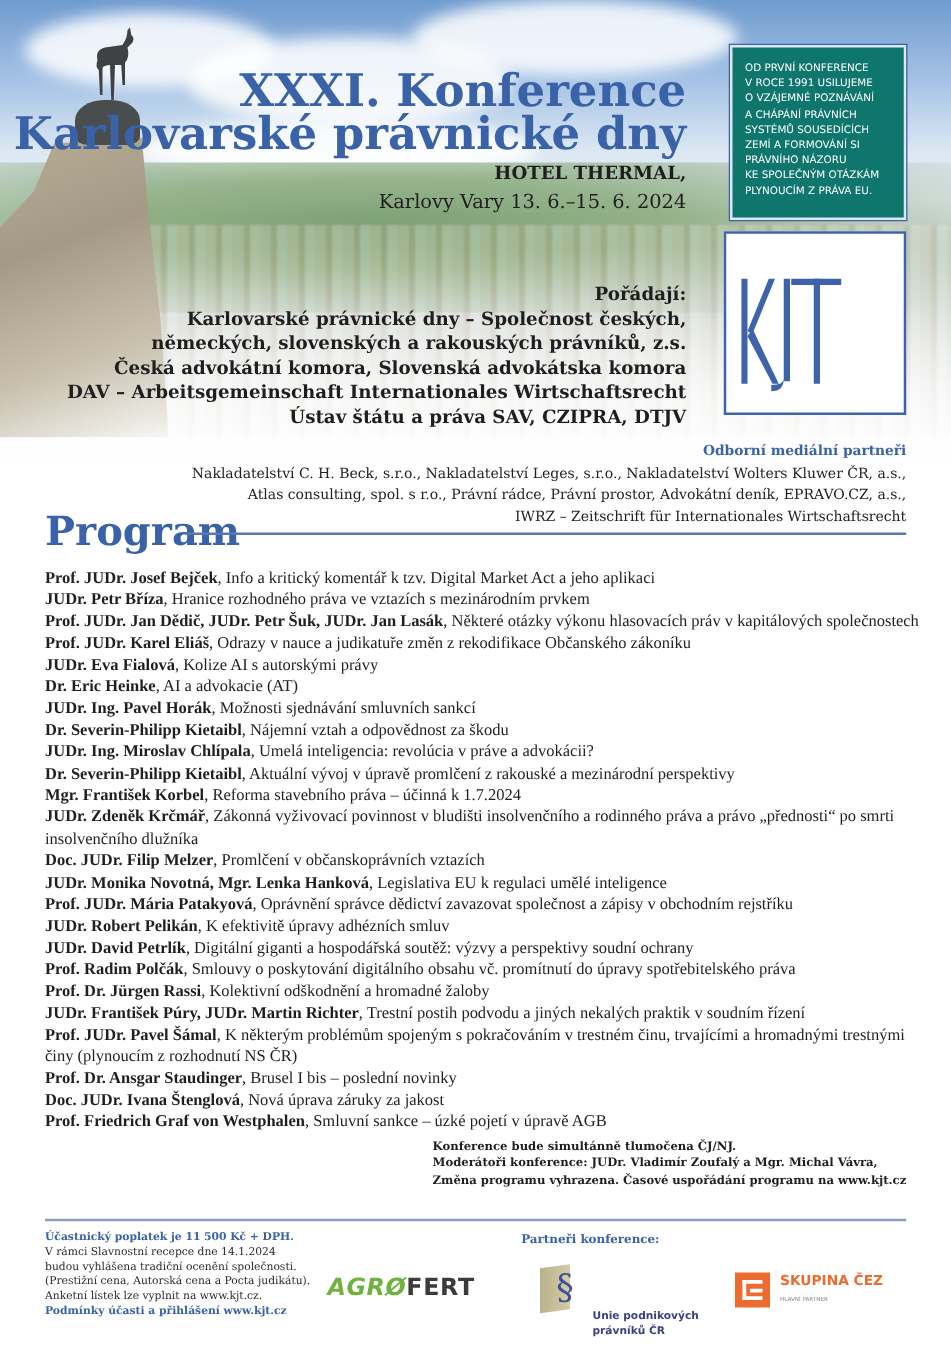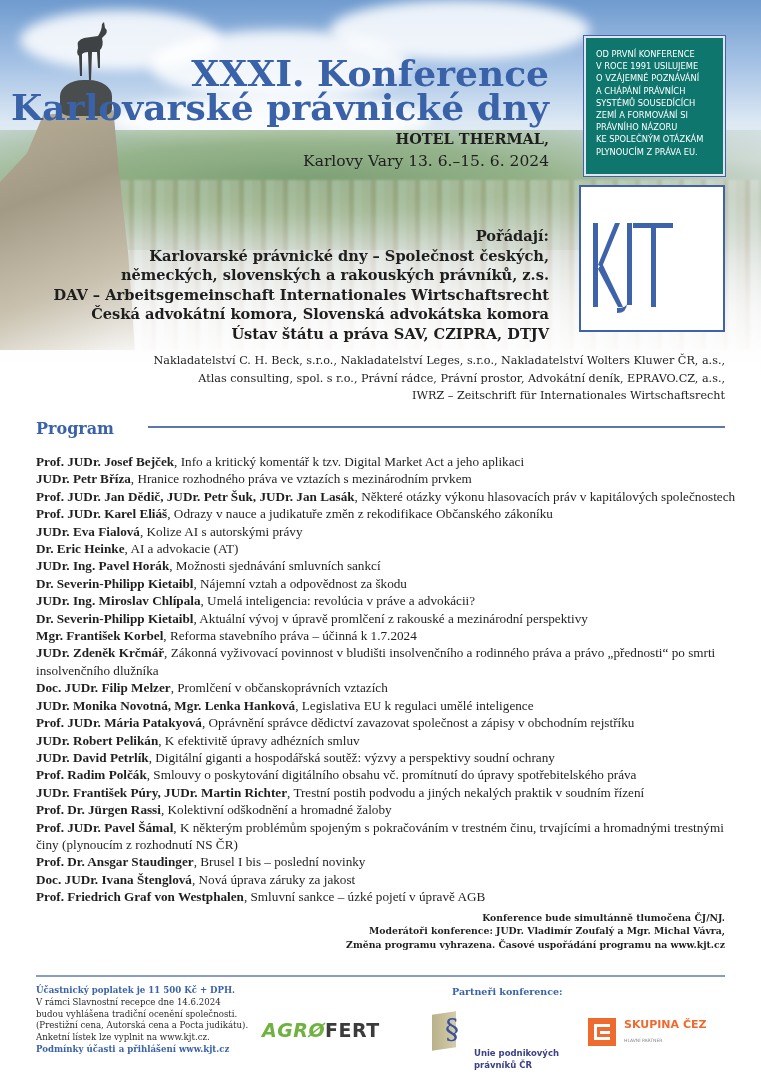--- a/index.html
+++ b/index.html
@@ -31,33 +31,33 @@
   .infobox { position: absolute; left: 584px; top: 36px; width: 141px; height: 140px; background: #0f766e; border: 2px solid #dfe6f1; outline: 1px solid #3f63ab; padding: 10px 8px 0 10px; color: #fff; font-family: "DejaVu Sans", sans-serif; font-size: 8.3px; line-height: 12.2px; }
   .infobox span { display: block; white-space: nowrap; }
   .logo { position: absolute; left: 579px; top: 185px; width: 146px; height: 147px; background: #ffffff; border: 2px solid #3f63ab; }
   .logo svg { position: absolute; left: 12px; top: 30px; }
 
   
   .media { position: absolute; right: 36px; top: 352px; text-align: right; font-size: 11.2px; line-height: 17.5px; color: #222; white-space: nowrap; }
   .media .head { color: #3a62a8; font-weight: bold; font-size: 11px; }
 
   
-  .prog-head { position: absolute; left: 36px; top: 419px; font-size: 16px; font-weight: bold; color: #3a62a8; }
+  .prog-head { position: absolute; left: 36px; top: 406px; font-size: 32px; font-weight: bold; color: #3a62a8; }
   .prog-rule { position: absolute; left: 148px; top: 426px; width: 577px; height: 2px; background: #5a78ae; }
   .program { position: absolute; left: 36px; top: 453px; width: 700px; font-family: "Liberation Serif", serif; font-size: 13.2px; line-height: 17.4px; color: #1f1f1f; }
   .program li { list-style: none; }
   .program .sp { font-weight: bold; }
 
   
-  .notes { position: absolute; right: 36px; top: 911px; text-align: right; font-size: 9.3px; line-height: 13.3px; font-weight: bold; color: #1f1f1f; white-space: nowrap; }
+  .notes { position: absolute; right: 36px; top: 911px; text-align: left; font-size: 9.3px; line-height: 13.3px; font-weight: bold; color: #1f1f1f; white-space: nowrap; }
   .rule-bottom { position: absolute; left: 36px; top: 975px; width: 689px; height: 2px; background: #8a9cc0; }
 
   .fee { position: absolute; left: 36px; top: 985px; font-size: 8.6px; line-height: 11.8px; color: #2a2a2a; white-space: nowrap; }
   .fee .b { color: #3a62a8; font-weight: bold; }
-  .partners-head { position: absolute; left: 452px; top: 986px; font-size: 9.5px; font-weight: bold; color: #3a62a8; }
+  .partners-head { position: absolute; left: 417px; top: 986px; font-size: 9.5px; font-weight: bold; color: #3a62a8; }
 
   .agro { position: absolute; left: 262px; top: 1019px; font-family: "DejaVu Sans", sans-serif; font-weight: bold; font-size: 19px; letter-spacing: 0.5px; font-style: italic; white-space: nowrap; }
   .agro .g { color: #6fb23f; }
   .agro .d { color: #3b3b3b; font-style: normal; }
   .upp { position: absolute; left: 432px; top: 1013px; width: 120px; height: 38px; }
   .upp .mark { position: absolute; left: 0; top: 0; width: 24px; height: 36px; background: linear-gradient(90deg, #b9b18a 0%, #d4cda8 100%); transform: skewY(-8deg); }
   .upp .s { position: absolute; left: 13px; top: 2px; font-family: "DejaVu Serif", serif; font-size: 28px; color: #3a4fa0; line-height: 30px; }
   .upp .t { position: absolute; left: 42px; top: 6px; font-family: "DejaVu Sans", sans-serif; font-size: 8.5px; line-height: 12px; color: #3a3f86; white-space: nowrap; font-weight: bold; margin-top: 28px; }
   .cez { position: absolute; left: 588px; top: 1018px; width: 140px; height: 30px; }
   .cez .box { position: absolute; left: 0; top: 0; width: 28px; height: 28px; background: #ee6b2f; }
@@ -89,22 +89,22 @@
   <div>Karlovarské právnické dny</div>
 </div>
 <div class="venue">
   <div class="v1">HOTEL THERMAL,</div>
   <div>Karlovy Vary 13. 6.–15. 6. 2024</div>
 </div>
 <div class="org">
   <div>Pořádají:</div>
   <div>Karlovarské právnické dny – Společnost českých,</div>
   <div>německých, slovenských a rakouských právníků, z.s.</div>
+  <div>Česká advokátní komora, Slovenská advokátska komora</div>
   <div>DAV – Arbeitsgemeinschaft Internationales Wirtschaftsrecht</div>
-  <div>Česká advokátní komora, Slovenská advokátska komora</div>
   <div>Ústav štátu a práva SAV, CZIPRA, DTJV</div>
 </div>
 
 <div class="infobox">
   <span>OD PRVNÍ KONFERENCE</span>
   <span>V ROCE 1991 USILUJEME</span>
   <span>O VZÁJEMNÉ POZNÁVÁNÍ</span>
   <span>A CHÁPÁNÍ PRÁVNÍCH</span>
   <span>SYSTÉMŮ SOUSEDÍCÍCH</span>
   <span>ZEMÍ A FORMOVÁNÍ SI</span>
@@ -121,20 +121,21 @@
       <polygon points="9,46 30,90 25,90 5,52"></polygon>
       <rect x="34" y="6" width="5" height="82"></rect>
       <path d="M34 86 Q34 96 24 96 L24 91 Q34 91 34 86 Z"></path>
       <rect x="40" y="6" width="40" height="5"></rect>
       <rect x="58" y="6" width="5" height="84"></rect>
     </g>
   </svg>
 </div>
 
 <div class="media">
+  <div class="head">Odborní mediální partneři</div>
   <div>Nakladatelství C. H. Beck, s.r.o., Nakladatelství Leges, s.r.o., Nakladatelství Wolters Kluwer ČR, a.s.,</div>
   <div>Atlas consulting, spol. s r.o., Právní rádce, Právní prostor, Advokátní deník, EPRAVO.CZ, a.s.,</div>
   <div>IWRZ – Zeitschrift für Internationales Wirtschaftsrecht</div>
 </div>
 
 <div class="prog-head">Program</div>
 <div class="prog-rule"></div>
 <ul class="program">
   <li><span class="sp">Prof. JUDr. Josef Bejček</span><span>, Info a kritický komentář k tzv. Digital Market Act a jeho aplikaci</span></li>
   <li><span class="sp">JUDr. Petr Bříza</span><span>, Hranice rozhodného práva ve vztazích s mezinárodním prvkem</span></li>
@@ -147,38 +148,38 @@
   <li><span class="sp">JUDr. Ing. Miroslav Chlípala</span><span>, Umelá inteligencia: revolúcia v práve a advokácii?</span></li>
   <li><span class="sp">Dr. Severin-Philipp Kietaibl</span><span>, Aktuální vývoj v úpravě promlčení z rakouské a mezinárodní perspektivy</span></li>
   <li><span class="sp">Mgr. František Korbel</span><span>, Reforma stavebního práva – účinná k 1.7.2024</span></li>
   <li><span class="sp">JUDr. Zdeněk Krčmář</span><span>, Zákonná vyživovací povinnost v bludišti insolvenčního a rodinného práva a právo „přednosti“ po smrti insolvenčního dlužníka</span></li>
   <li><span class="sp">Doc. JUDr. Filip Melzer</span><span>, Promlčení v občanskoprávních vztazích</span></li>
   <li><span class="sp">JUDr. Monika Novotná, Mgr. Lenka Hanková</span><span>, Legislativa EU k regulaci umělé inteligence</span></li>
   <li><span class="sp">Prof. JUDr. Mária Patakyová</span><span>, Oprávnění správce dědictví zavazovat společnost a zápisy v obchodním rejstříku</span></li>
   <li><span class="sp">JUDr. Robert Pelikán</span><span>, K efektivitě úpravy adhézních smluv</span></li>
   <li><span class="sp">JUDr. David Petrlík</span><span>, Digitální giganti a hospodářská soutěž: výzvy a perspektivy soudní ochrany</span></li>
   <li><span class="sp">Prof. Radim Polčák</span><span>, Smlouvy o poskytování digitálního obsahu vč. promítnutí do úpravy spotřebitelského práva</span></li>
+  <li><span class="sp">Prof. Dr. Jürgen Rassi</span><span>, Kolektivní odškodnění a hromadné žaloby</span></li>
   <li><span class="sp">JUDr. František Púry, JUDr. Martin Richter</span><span>, Trestní postih podvodu a jiných nekalých praktik v soudním řízení</span></li>
-  <li><span class="sp">Prof. Dr. Jürgen Rassi</span><span>, Kolektivní odškodnění a hromadné žaloby</span></li>
   <li><span class="sp">Prof. JUDr. Pavel Šámal</span><span>, K některým problémům spojeným s pokračováním v trestném činu, trvajícími a hromadnými trestnými činy (plynoucím z rozhodnutí NS ČR)</span></li>
   <li><span class="sp">Prof. Dr. Ansgar Staudinger</span><span>, Brusel I bis – poslední novinky</span></li>
   <li><span class="sp">Doc. JUDr. Ivana Štenglová</span><span>, Nová úprava záruky za jakost</span></li>
   <li><span class="sp">Prof. Friedrich Graf von Westphalen</span><span>, Smluvní sankce – úzké pojetí v úpravě AGB</span></li>
 </ul>
 
 <div class="notes">
   <div>Konference bude simultánně tlumočena ČJ/NJ.</div>
   <div>Moderátoři konference: JUDr. Vladimír Zoufalý a Mgr. Michal Vávra,</div>
   <div>Změna programu vyhrazena. Časové uspořádání programu na www.kjt.cz</div>
 </div>
 <div class="rule-bottom"></div>
 
 <div class="fee">
   <div class="b">Účastnický poplatek je 11 500 Kč + DPH.</div>
-  <div>V rámci Slavnostní recepce dne 14.6.2024</div>
+  <div>V rámci Slavnostní recepce dne 14.1.2024</div>
   <div>budou vyhlášena tradiční ocenění společnosti.</div>
   <div>(Prestižní cena, Autorská cena a Pocta judikátu).</div>
   <div>Anketní lístek lze vyplnit na www.kjt.cz.</div>
   <div class="b">Podmínky účasti a přihlášení www.kjt.cz</div>
 </div>
 
 <div class="partners-head">Partneři konference:</div>
 <div class="agro">
   <span class="g">AGR</span><span class="g">Ø</span><span class="d">FERT</span>
 </div>

